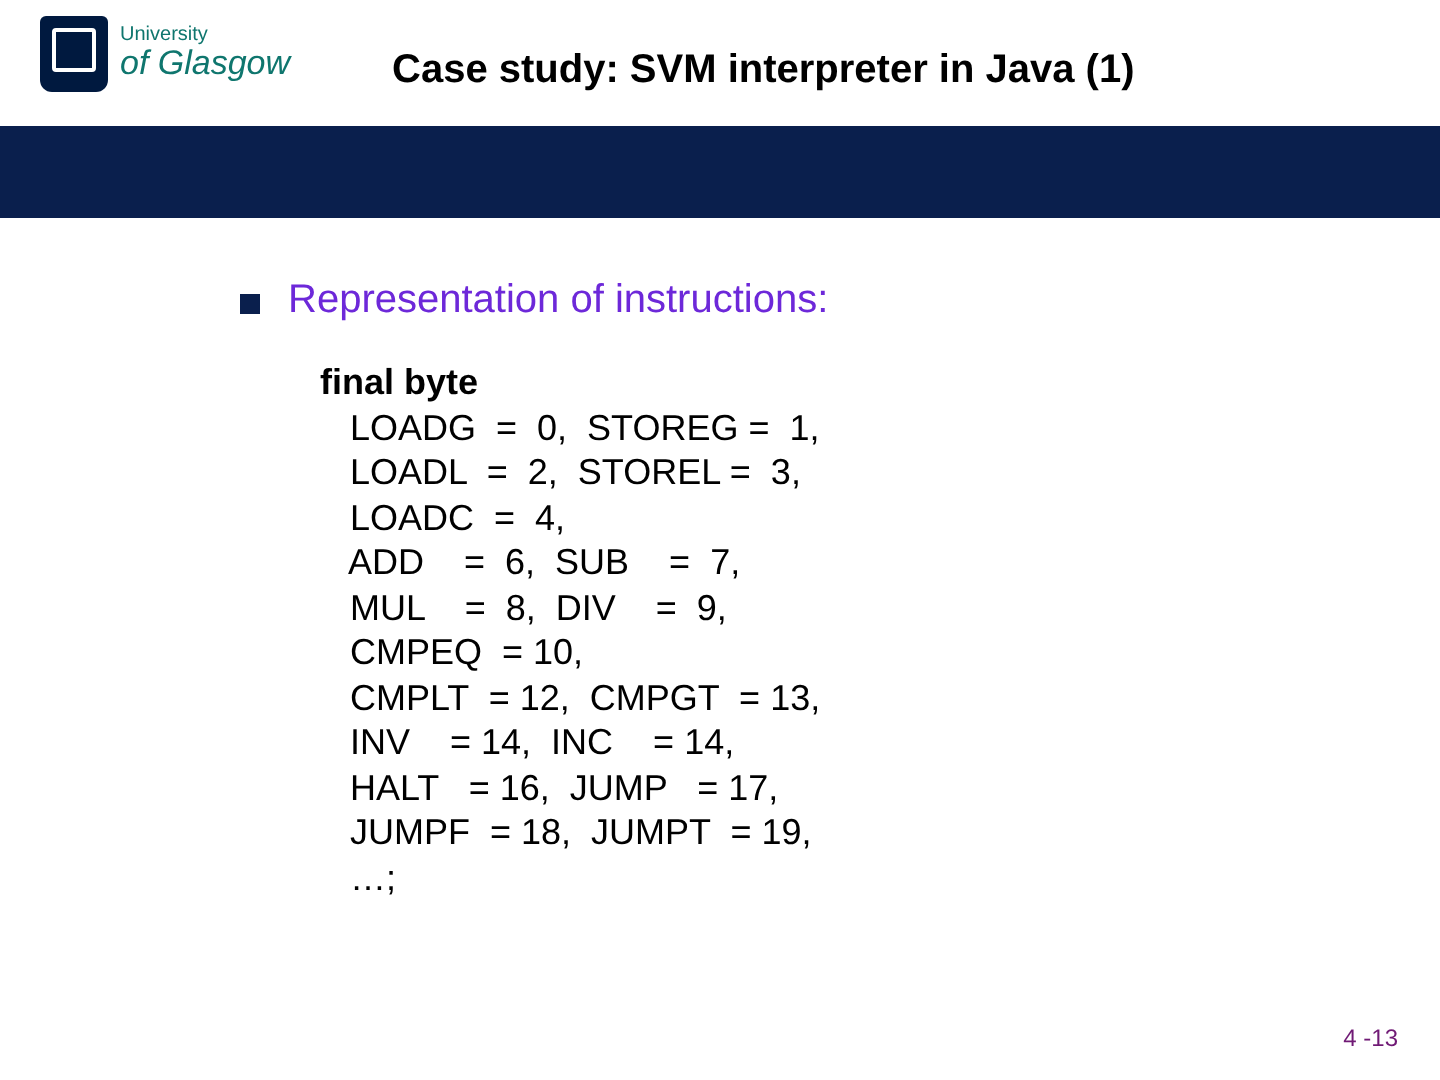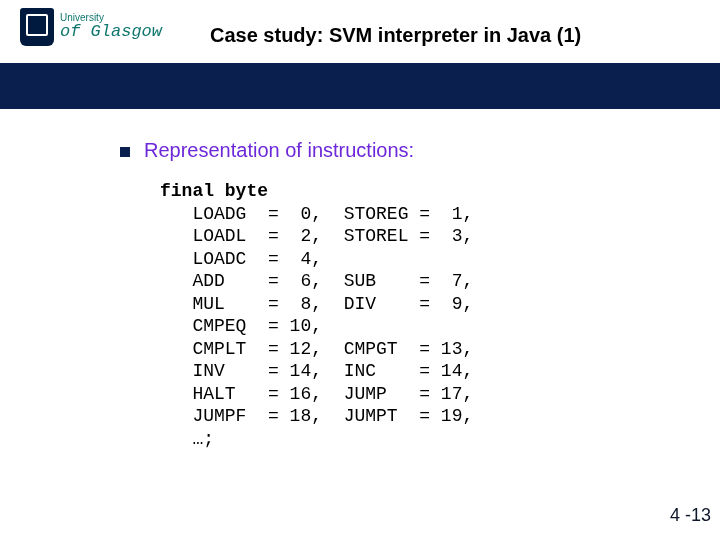--- a/index.html
+++ b/index.html
@@ -37,24 +37,24 @@
     left: 6px; top: 6px; right: 6px; bottom: 10px;
     border: 2px solid #fff;
     border-radius: 2px;
   }
   .logo-text {
     color: #0f766e;
     font-size: 13px;
     line-height: 1.05;
   }
   .logo-text .uni-of { font-size: 10px; }
-  .logo-text .glasgow { font-family: Liberation Mono, monospace; font-size: 17px; }
+  .logo-text .glasgow { font-family: Liberation Sans, sans-serif; font-size: 17px; }
   .title {
     position: absolute;
-    left: 210px;
+    left: 196px;
     top: 24px;
     font-size: 20px;
     font-weight: bold;
     color: #000;
   }
   .navy-bar {
     background: #0a1f4d;
     height: 40px;
     width: 100%;
     border-top: 3px solid #0a1f4d;
@@ -89,34 +89,34 @@
   }
   .bullet-square {
     width: 10px;
     height: 10px;
     background: #0a1f4d;
     margin-top: 8px;
     margin-right: 14px;
     flex-shrink: 0;
   }
   .code {
-    font-family: Liberation Mono, monospace;
+    font-family: Liberation Sans, sans-serif;
     font-size: 18px;
     line-height: 1.25;
     white-space: pre;
     color: #000;
     margin-left: 40px;
   }
   .kw { font-weight: bold; }
   .page-num {
     position: absolute;
-    right: 9px;
+    right: 21px;
     bottom: 14px;
-    font-size: 18px;
-    color: #0f172a;
+    font-size: 12px;
+    color: #701a75;
   }
 </style>
 </head>
 <body>
 
 <div class="header">
   <div class="logo">
     <div class="logo-mark"></div>
     <div class="logo-text">
       <div class="uni-of">University</div>

